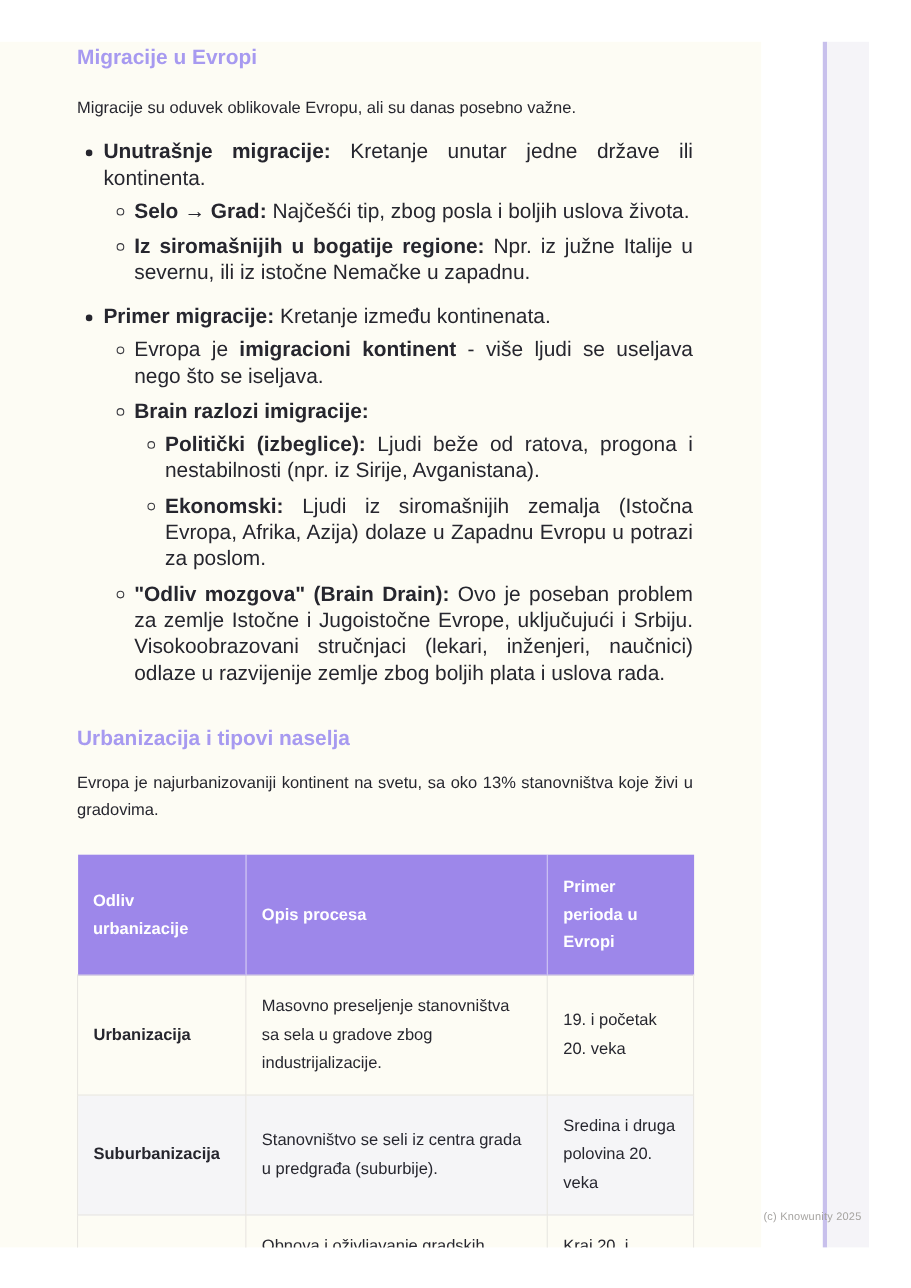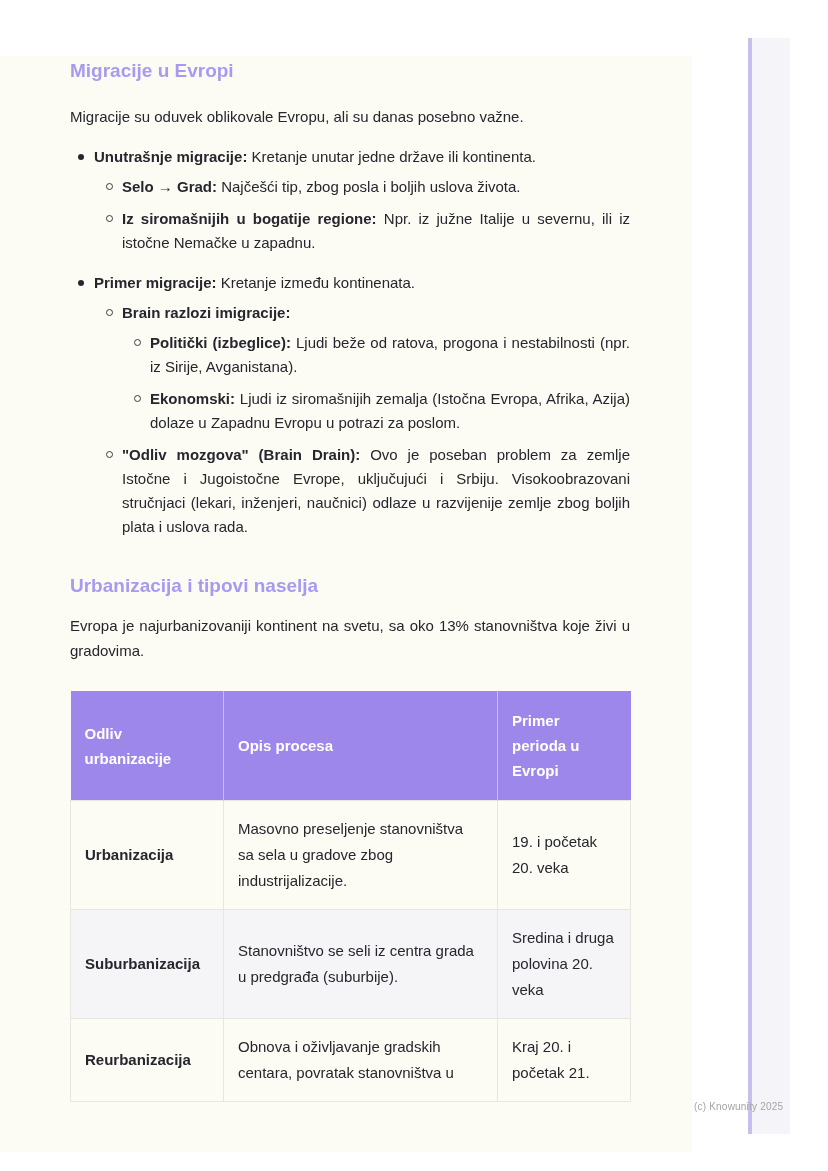--- a/index.html
+++ b/index.html
@@ -15,21 +15,21 @@
   }
   *{box-sizing:border-box;}
   html,body{margin:0;padding:0;}
   body{
     width:828px;height:1171px;position:relative;overflow:hidden;
     background:#ffffff;
     font-family:"Liberation Sans","DejaVu Sans",sans-serif;
     color:var(--text);
   }
   .sheet{
-    position:absolute;left:0;top:56px;width:692px;height:1096px;
+    position:absolute;left:0;top:38px;width:692px;height:1096px;
     background:var(--page-bg);overflow:hidden;
   }
   .edge-line{
     position:absolute;left:748px;top:38px;width:4px;height:1096px;
     background:var(--edge-line);
   }
   .side-panel{
     position:absolute;left:752px;top:38px;width:38px;height:1096px;
     background:var(--side-panel);
   }
@@ -45,21 +45,21 @@
   }
   .section-heading.second{margin:34px 0 14px 0;}
   .para{
     font-size:15px;line-height:25px;margin:0 0 16px 0;text-align:justify;
   }
   
   ul.doc-list{list-style:none;margin:0;padding:0;}
   ul.lvl1{padding-left:24px;}
   ul.lvl2,ul.lvl3{padding-left:28px;margin-top:6px;}
   .doc-list li{
-    position:relative;font-size:15px;line-height:24px;text-align:justify;
+    position:relative;font-size:19px;line-height:24px;text-align:justify;
   }
   ul.lvl1 > li{margin-bottom:16px;}
   ul.lvl2 > li{margin-bottom:8px;}
   ul.lvl3 > li{margin-bottom:8px;}
   ul.lvl1 > li::before{
     content:"";position:absolute;left:-16px;top:9px;width:6px;height:6px;
     border-radius:50%;background:var(--text);
   }
   ul.lvl2 > li::before,
   ul.lvl3 > li::before{
@@ -94,20 +94,21 @@
     <h1 class="section-heading">Migracije u Evropi</h1>
 
     <p class="para">Migracije su oduvek oblikovale Evropu, ali su danas posebno važne.</p>
 
     <ul class="doc-list lvl1">
         <li><strong>Unutrašnje migracije:</strong><span> Kretanje unutar jedne države ili kontinenta.</span><ul class="doc-list lvl2">
             <li><strong>Selo → Grad:</strong><span> Najčešći tip, zbog posla i boljih uslova života.</span></li>
             <li><strong>Iz siromašnijih u bogatije regione:</strong><span> Npr. iz južne Italije u severnu, ili iz istočne Nemačke u zapadnu.</span></li>
           </ul></li>
         <li><strong>Primer migracije:</strong><span> Kretanje između kontinenata.</span><ul class="doc-list lvl2">
+            <li><span>Evropa je </span><strong>imigracioni kontinent</strong><span> - više ljudi se useljava nego što se iseljava.</span></li>
             <li><strong>Brain razlozi imigracije:</strong><ul class="doc-list lvl3">
                 <li><strong>Politički (izbeglice):</strong><span> Ljudi beže od ratova, progona i nestabilnosti (npr. iz Sirije, Avganistana).</span></li>
                 <li><strong>Ekonomski:</strong><span> Ljudi iz siromašnijih zemalja (Istočna Evropa, Afrika, Azija) dolaze u Zapadnu Evropu u potrazi za poslom.</span></li>
               </ul></li>
             <li><strong>"Odliv mozgova" (Brain Drain):</strong><span> Ovo je poseban problem za zemlje Istočne i Jugoistočne Evrope, uključujući i Srbiju. Visokoobrazovani stručnjaci (lekari, inženjeri, naučnici) odlaze u razvijenije zemlje zbog boljih plata i uslova rada.</span></li>
           </ul></li>
       </ul>
 
     <h1 class="section-heading second">Urbanizacija i tipovi naselja</h1>
 

